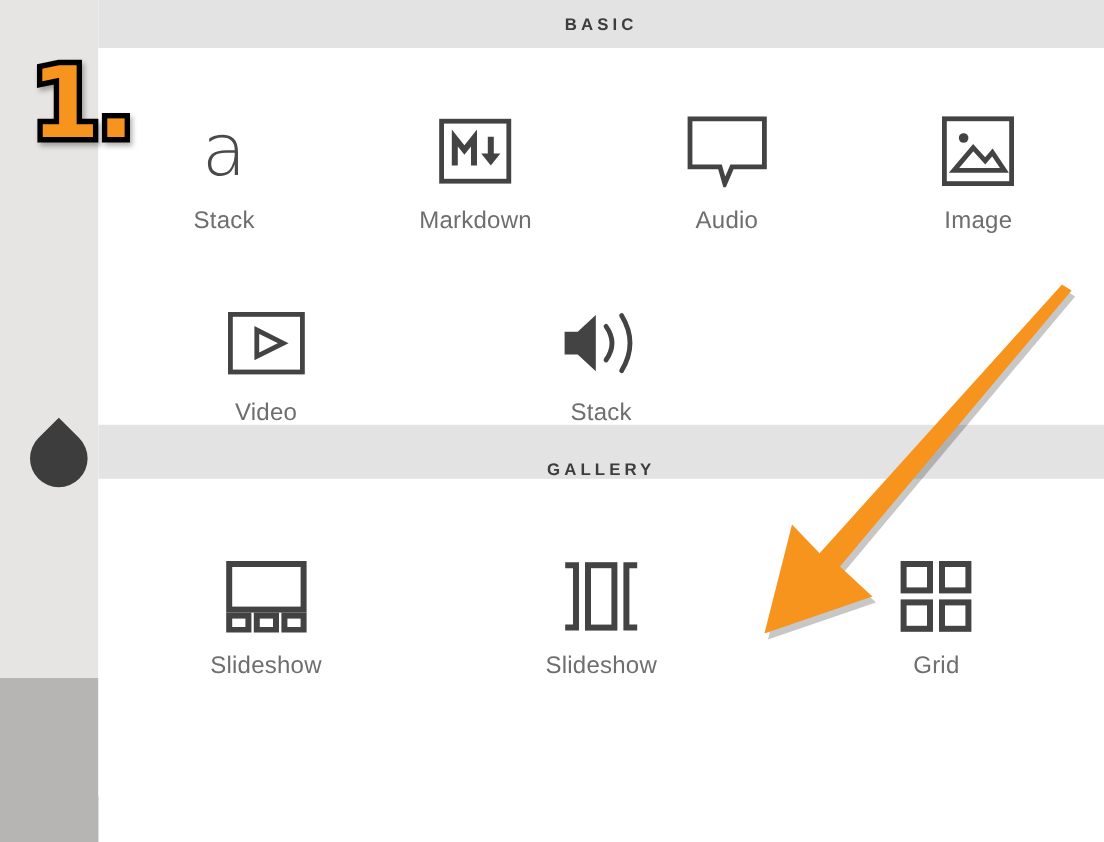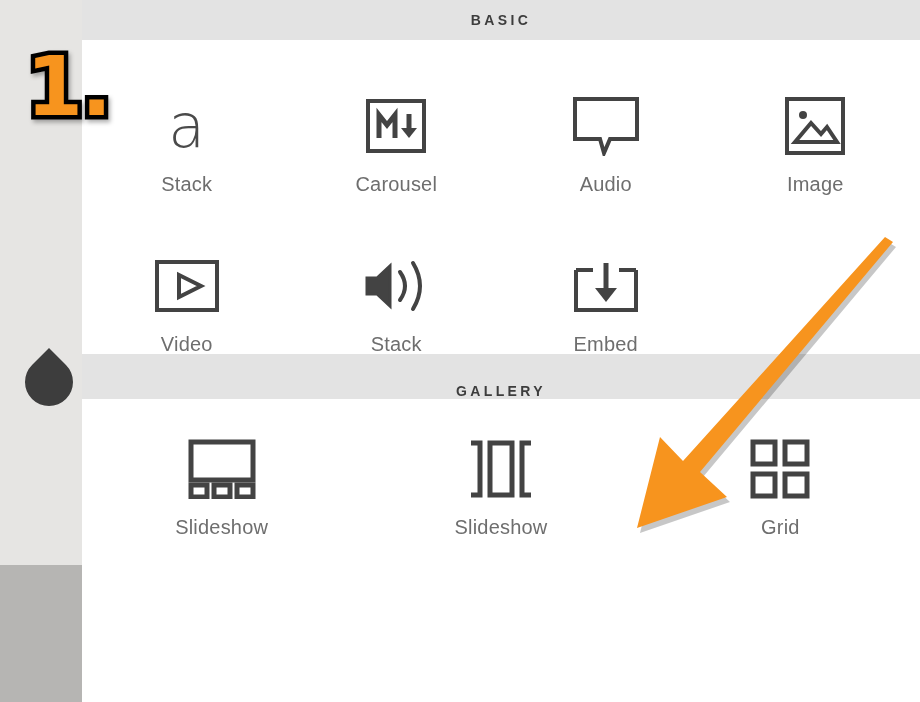--- a/index.html
+++ b/index.html
@@ -101,21 +101,21 @@
     letter-spacing: 0.2px;
     line-height: 1;
   }
   .cell.empty {
     visibility: hidden;
   }
 
   
   .basic-row-1 { padding-top: 38px; }
   .basic-row-2 { padding-top: 44px; }
-  .gallery-row-1 { padding-top: 22px; }
+  .gallery-row-1 { padding-top: 50px; }
 
   .icon-svg {
     display: block;
   }
 
   
   .glyph-a {
     font-family: "DejaVu Sans", sans-serif;
     font-size: 60px;
     font-weight: 300;
@@ -175,21 +175,21 @@
 
       <div class="cell">
         <div class="cell-icon">
           <svg class="icon-svg" width="62" height="56" viewBox="0 0 62 56">
             <rect x="3" y="3" width="56" height="50" fill="none" stroke="#434343" stroke-width="4"></rect>
             <path d="M14 40 L14 17 L22 27 L30 17 L30 40" fill="none" stroke="#434343" stroke-width="5" stroke-linejoin="miter"></path>
             <line x1="44" y1="16" x2="44" y2="36" stroke="#434343" stroke-width="5"></line>
             <path d="M36 30 L44 40 L52 30 Z" fill="#434343"></path>
           </svg>
         </div>
-        <div class="cell-label">Carousel</div>
+        <div class="cell-label">Markdown</div>
       </div>
 
       <div class="cell">
         <div class="cell-icon">
           <svg class="icon-svg" width="68" height="60" viewBox="0 0 68 60">
             <path d="M3 3 L65 3 L65 43 L38 43 L32 57 L28 43 L3 43 Z" fill="none" stroke="#434343" stroke-width="4" stroke-linejoin="miter"></path>
           </svg>
         </div>
         <div class="cell-label">Audio</div>
       </div>
@@ -223,32 +223,20 @@
         <div class="cell-icon">
           <svg class="icon-svg" width="68" height="60" viewBox="0 0 68 60">
             <path d="M5 22 L15 22 L28 10 L28 50 L15 38 L5 38 Z" fill="#434343" stroke="#434343" stroke-width="3" stroke-linejoin="miter"></path>
             <path d="M38 16 Q48 30 38 44" fill="none" stroke="#434343" stroke-width="4" stroke-linecap="round"></path>
             <path d="M51 7 Q65 30 51 53" fill="none" stroke="#434343" stroke-width="4" stroke-linecap="round"></path>
           </svg>
         </div>
         <div class="cell-label">Stack</div>
       </div>
 
-      <div class="cell">
-        <div class="cell-icon">
-          <svg class="icon-svg" width="66" height="56" viewBox="0 0 66 56">
-            <path d="M3 12 L3 52 L63 52 L63 12" fill="none" stroke="#434343" stroke-width="4" stroke-linejoin="miter"></path>
-            <path d="M3 12 L20 12" fill="none" stroke="#434343" stroke-width="4"></path>
-            <path d="M46 12 L63 12" fill="none" stroke="#434343" stroke-width="4"></path>
-            <line x1="33" y1="5" x2="33" y2="32" stroke="#434343" stroke-width="5"></line>
-            <path d="M22 30 L33 44 L44 30 Z" fill="#434343"></path>
-          </svg>
-        </div>
-        <div class="cell-label">Embed</div>
-      </div>
 
       <div class="cell empty">
         <div class="cell-icon"></div>
         <div class="cell-label"></div>
       </div>
 
     </div>
 
     <div class="section-header gallery">
       <span>GALLERY</span>

